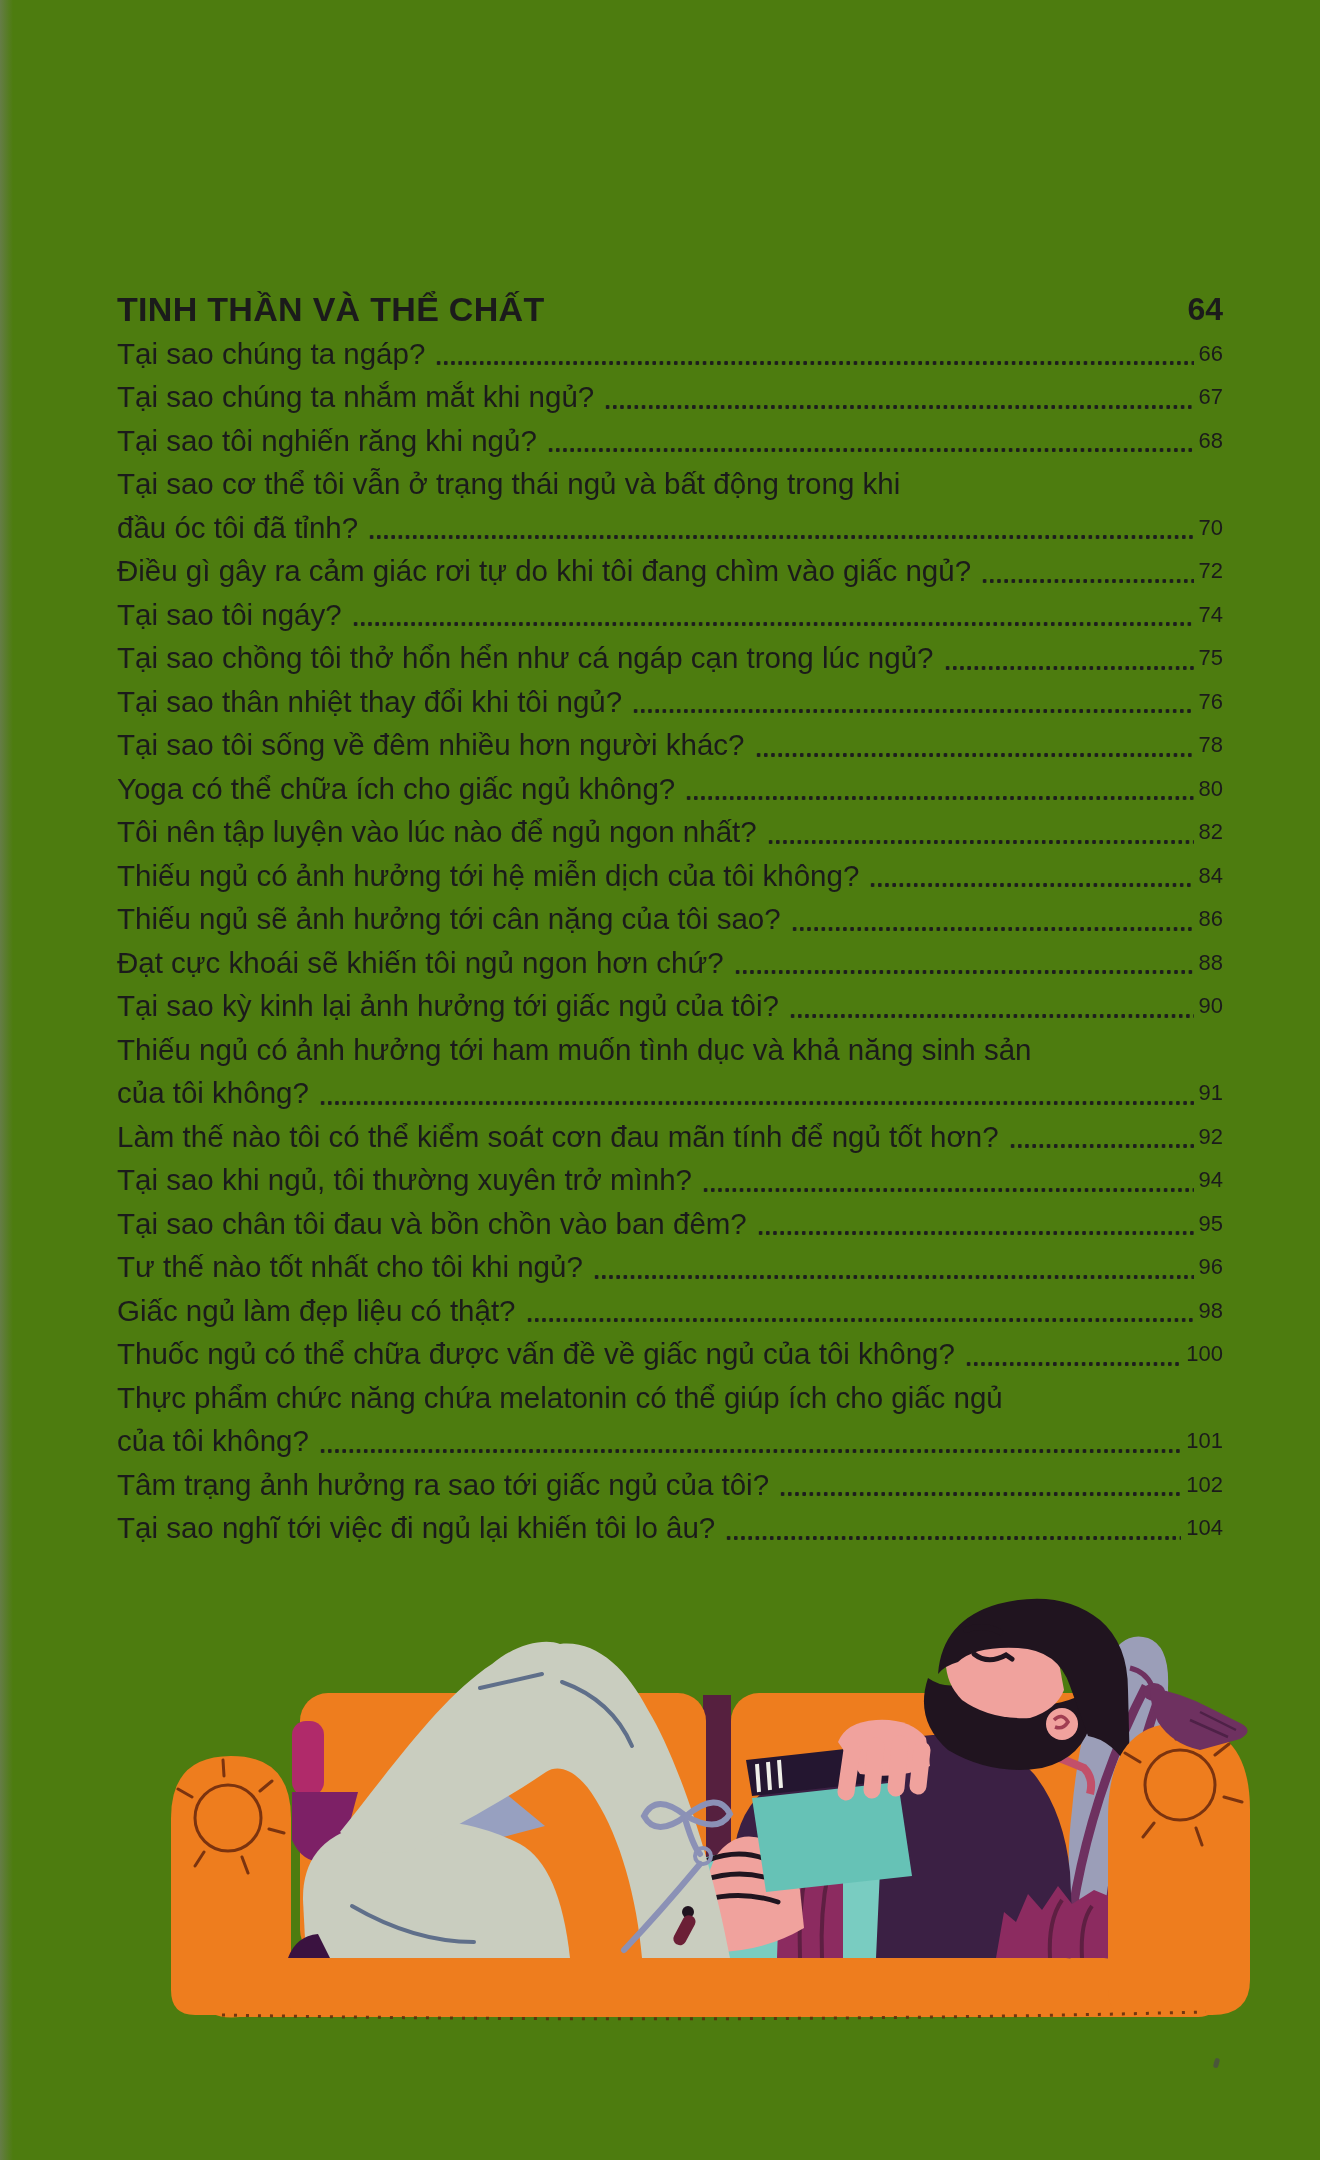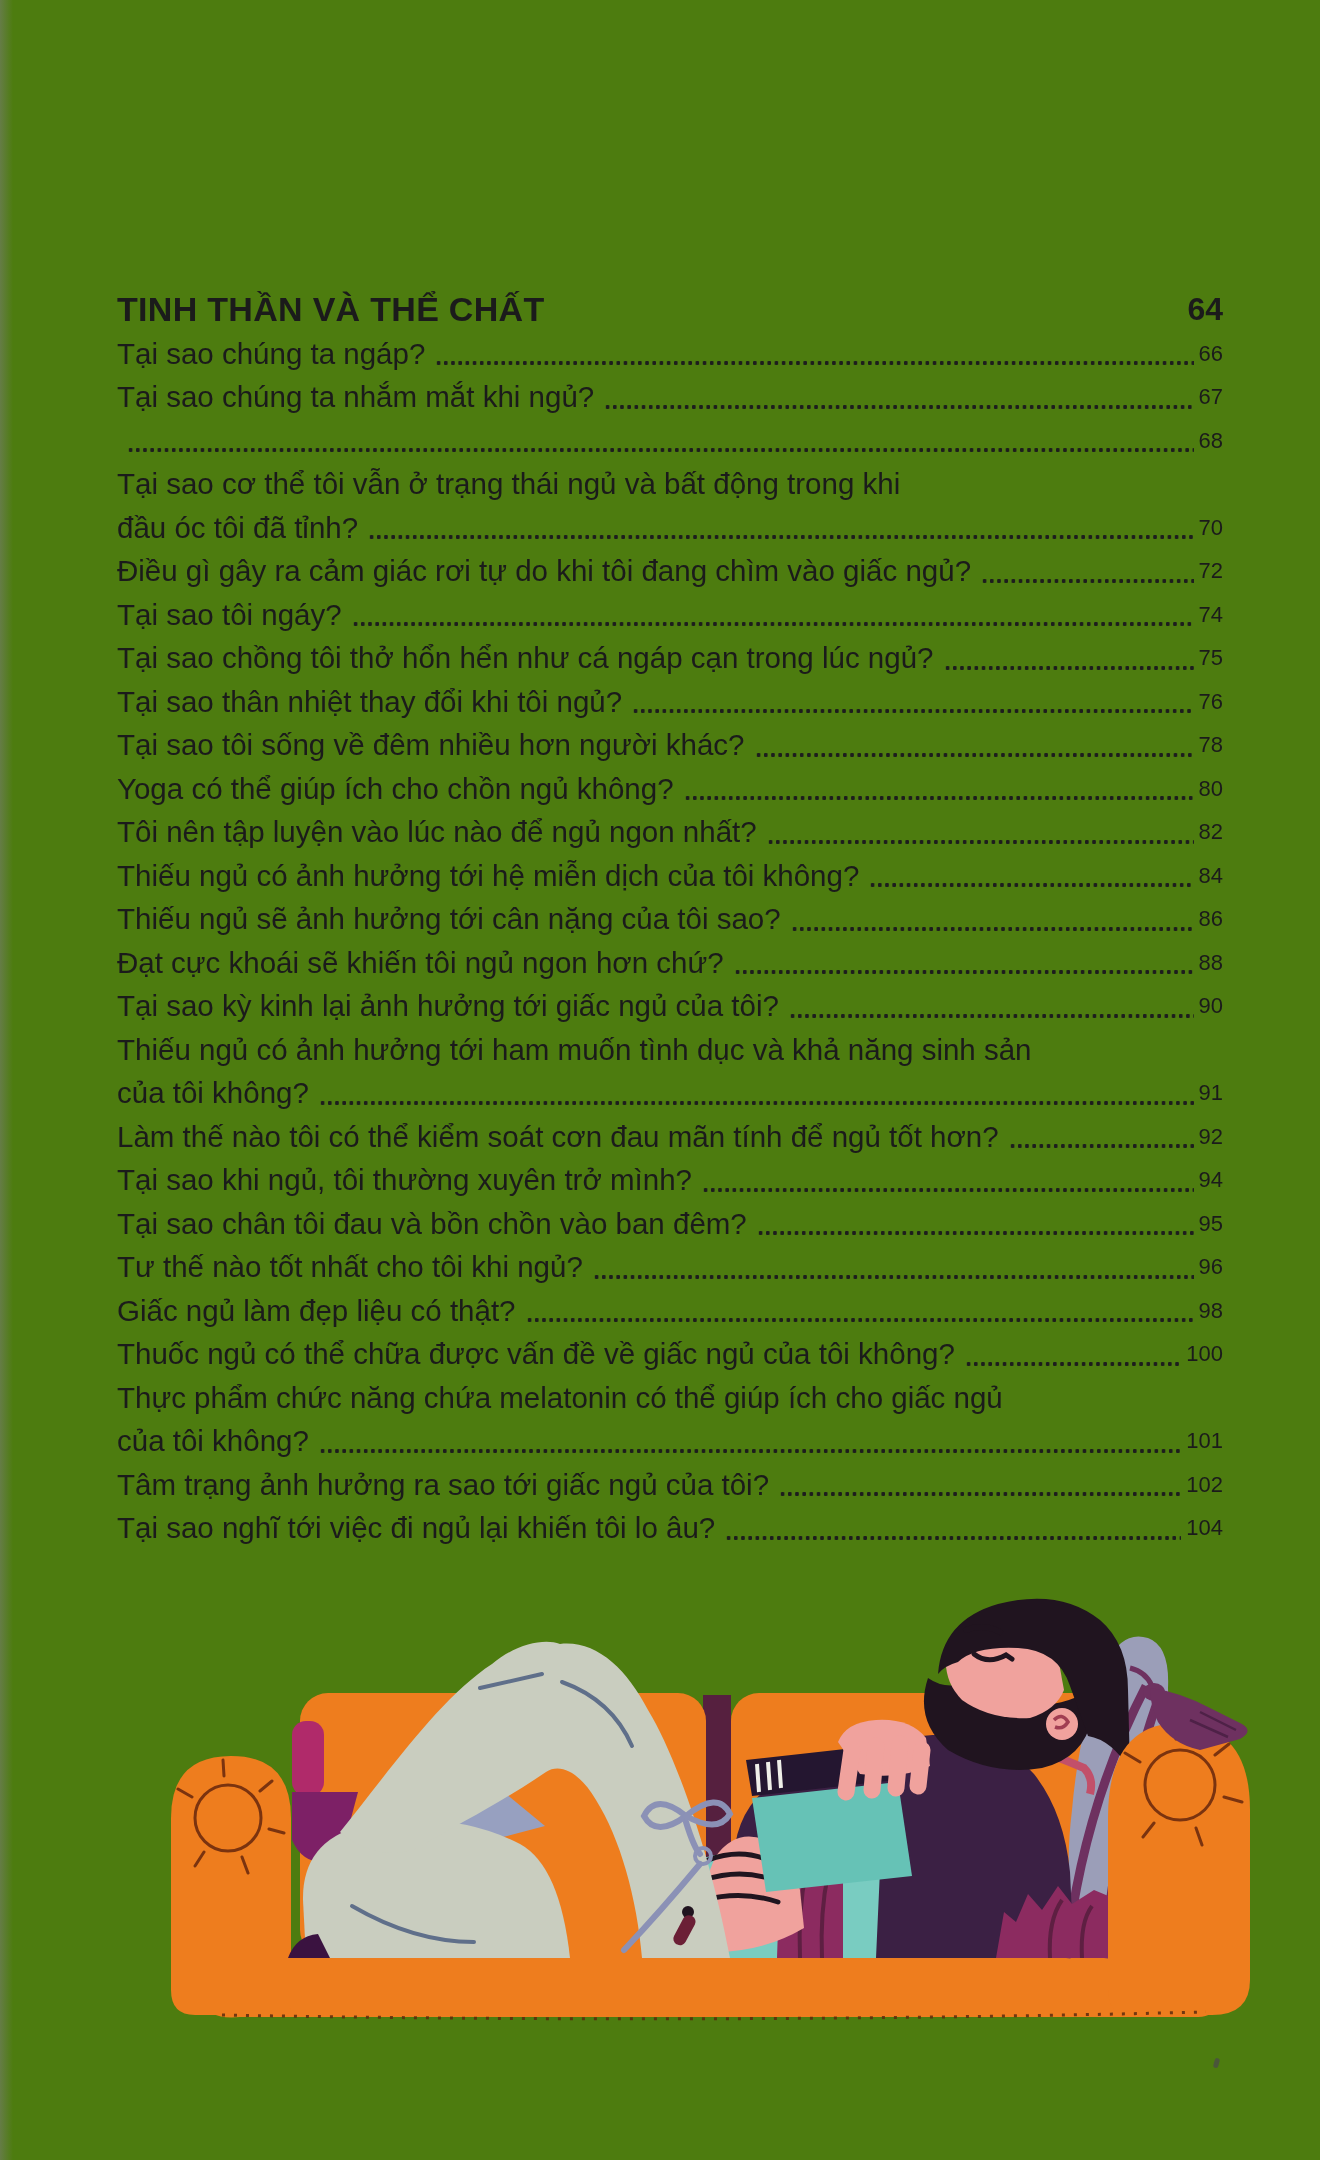--- a/index.html
+++ b/index.html
@@ -39,20 +39,21 @@
       <span class="txt">Tại sao chúng ta ngáp?</span>
       <span class="leader"></span>
       <span class="pg">66</span>
     </div>
         <div class="row">
       <span class="txt">Tại sao chúng ta nhắm mắt khi ngủ?</span>
       <span class="leader"></span>
       <span class="pg">67</span>
     </div>
         <div class="row">
+      <span class="txt">Tại sao tôi nghiến răng khi ngủ?</span>
       <span class="leader"></span>
       <span class="pg">68</span>
     </div>
         <div class="row nopage">
       <span class="txt">Tại sao cơ thể tôi vẫn ở trạng thái ngủ và bất động trong khi</span>
 
     </div>
         <div class="row">
       <span class="txt">đầu óc tôi đã tỉnh?</span>
       <span class="leader"></span>
@@ -77,21 +78,21 @@
       <span class="txt">Tại sao thân nhiệt thay đổi khi tôi ngủ?</span>
       <span class="leader"></span>
       <span class="pg">76</span>
     </div>
         <div class="row">
       <span class="txt">Tại sao tôi sống về đêm nhiều hơn người khác?</span>
       <span class="leader"></span>
       <span class="pg">78</span>
     </div>
         <div class="row">
-      <span class="txt">Yoga có thể giúp ích cho chồn ngủ không?</span>
+      <span class="txt">Yoga có thể chữa ích cho giấc ngủ không?</span>
       <span class="leader"></span>
       <span class="pg">80</span>
     </div>
         <div class="row">
       <span class="txt">Tôi nên tập luyện vào lúc nào để ngủ ngon nhất?</span>
       <span class="leader"></span>
       <span class="pg">82</span>
     </div>
         <div class="row">
       <span class="txt">Thiếu ngủ có ảnh hưởng tới hệ miễn dịch của tôi không?</span>

